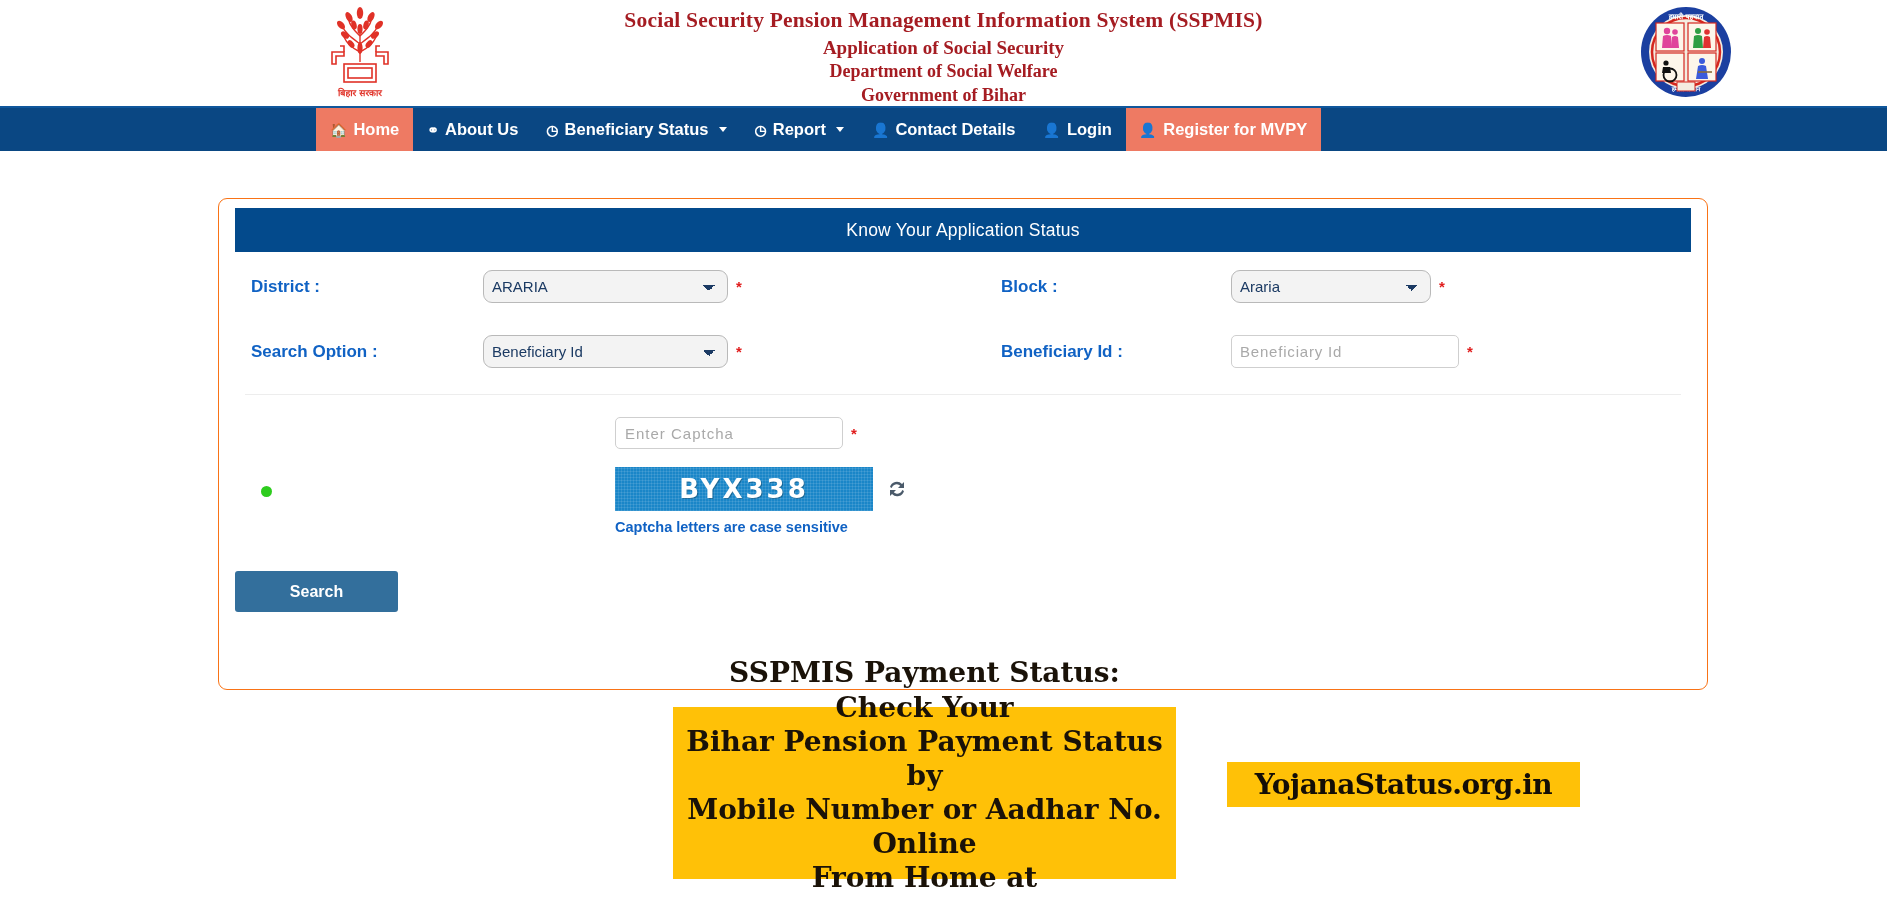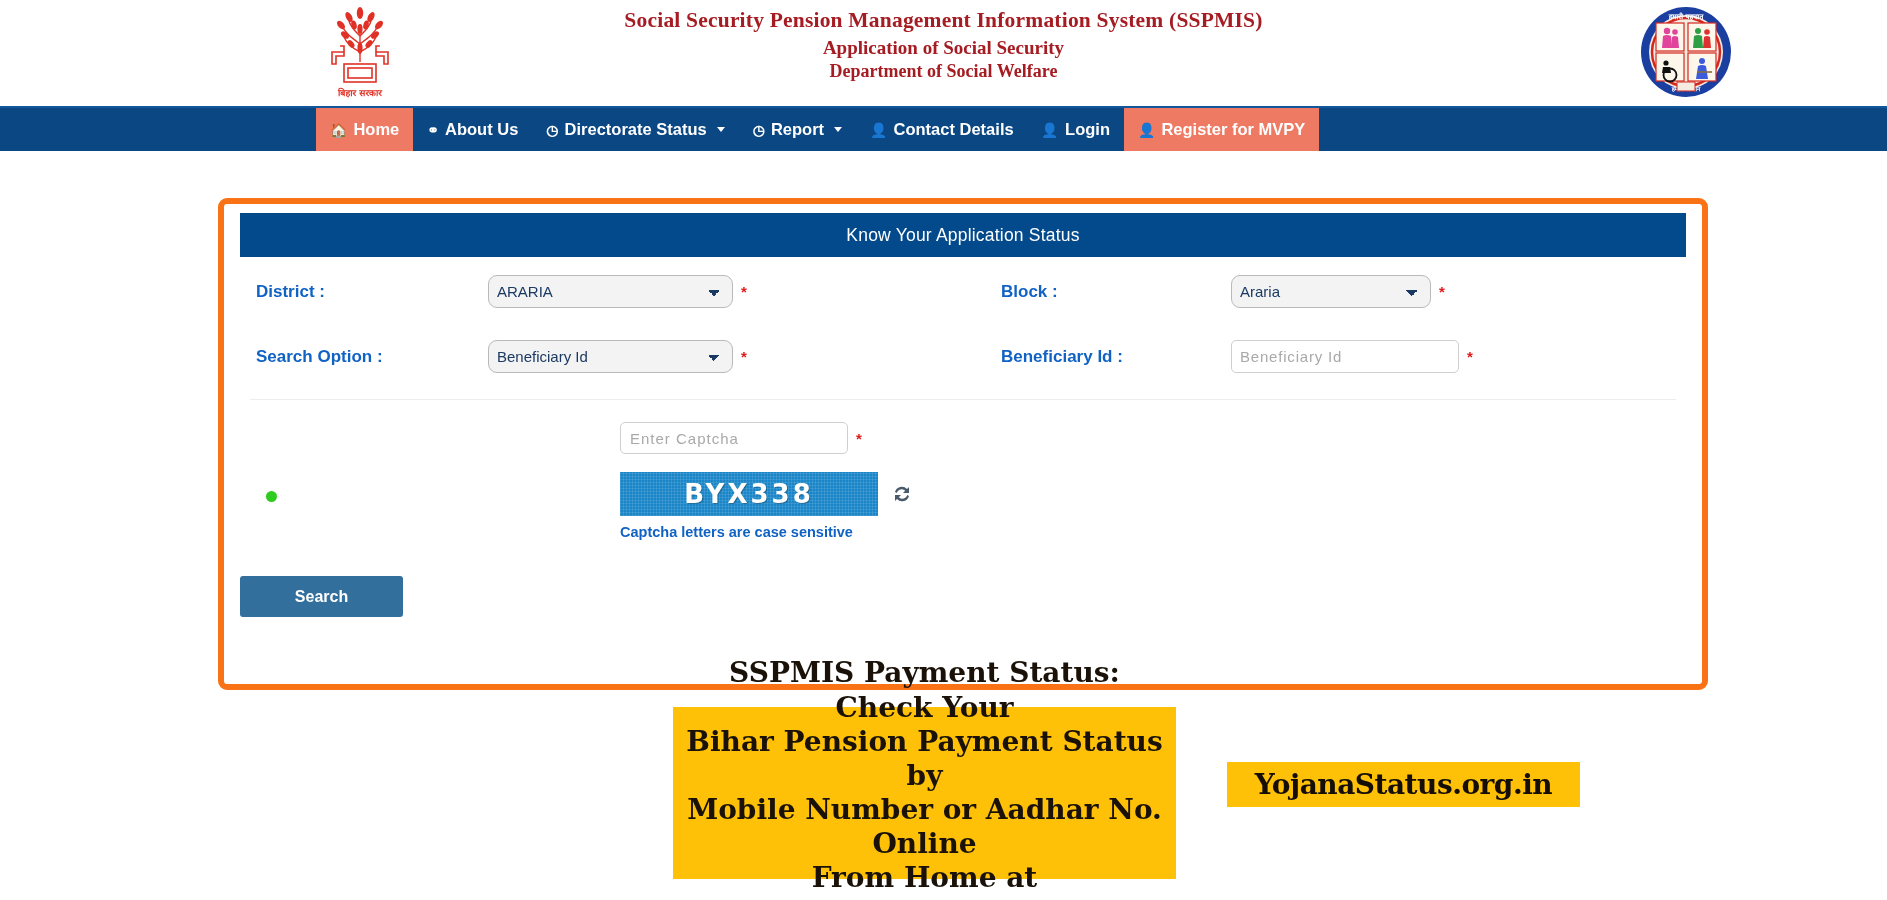--- a/index.html
+++ b/index.html
@@ -76,21 +76,21 @@
     border-left: 4.5px solid transparent;
     border-right: 4.5px solid transparent;
     border-top: 5px solid #ffffff;
   }
 
   
   .panel {
     position: absolute;
     left: 218px; top: 198px;
     width: 1490px; height: 492px;
-    border: 6px solid #f97316;
+    border: 1px solid #f97316;
     border-radius: 9px;
     background: #ffffff;
   }
   .panel-head {
     margin: 9px 16px 0 16px;
     height: 44px;
     background: #034a8c;
     color: #ffffff;
     display: flex;
     align-items: center;
@@ -333,20 +333,21 @@
         <rect x="30" y="64" width="24" height="10"></rect>
       </g>
       <text x="42" y="92" font-family="DejaVu Sans, sans-serif" font-size="9" fill="#e03127" text-anchor="middle" font-weight="bold">बिहार सरकार</text>
     </svg>
   </div>
 
   <div class="header-titles">
     <div class="t1">Social Security Pension Management Information System (SSPMIS)</div>
     <div class="t2">Application of Social Security</div>
     <div class="t3">Department of Social Welfare</div>
+    <div class="t4">Government of Bihar</div>
   </div>
 
   <div class="emblem-right">
     <svg viewBox="0 0 92 92" width="92" height="92" aria-hidden="true">
       <circle cx="46" cy="46" r="45" fill="#1b3fa0"></circle>
       <circle cx="46" cy="46" r="37" fill="#f4ece0"></circle>
       <circle cx="46" cy="46" r="34" fill="none" stroke="#d4271f" stroke-width="2.5"></circle>
       <rect x="16" y="17" width="28" height="28" fill="#fdf6ea" stroke="#d4271f" stroke-width="1.2"></rect>
       <rect x="48" y="17" width="28" height="28" fill="#fdf6ea" stroke="#d4271f" stroke-width="1.2"></rect>
       <rect x="16" y="47" width="28" height="28" fill="#fdf6ea" stroke="#d4271f" stroke-width="1.2"></rect>
@@ -390,21 +391,21 @@
     <span>Home</span>
   </div>
 
   <div class="nav-item">
     <span class="nav-ico">⚭</span>
     <span>About Us</span>
   </div>
 
   <div class="nav-item">
     <span class="nav-ico">◷</span>
-    <span>Directorate Status</span>
+    <span>Beneficiary Status</span>
     <span class="caret"></span>
   </div>
 
   <div class="nav-item">
     <span class="nav-ico">◷</span>
     <span>Report</span>
     <span class="caret"></span>
   </div>
 
   <div class="nav-item">

